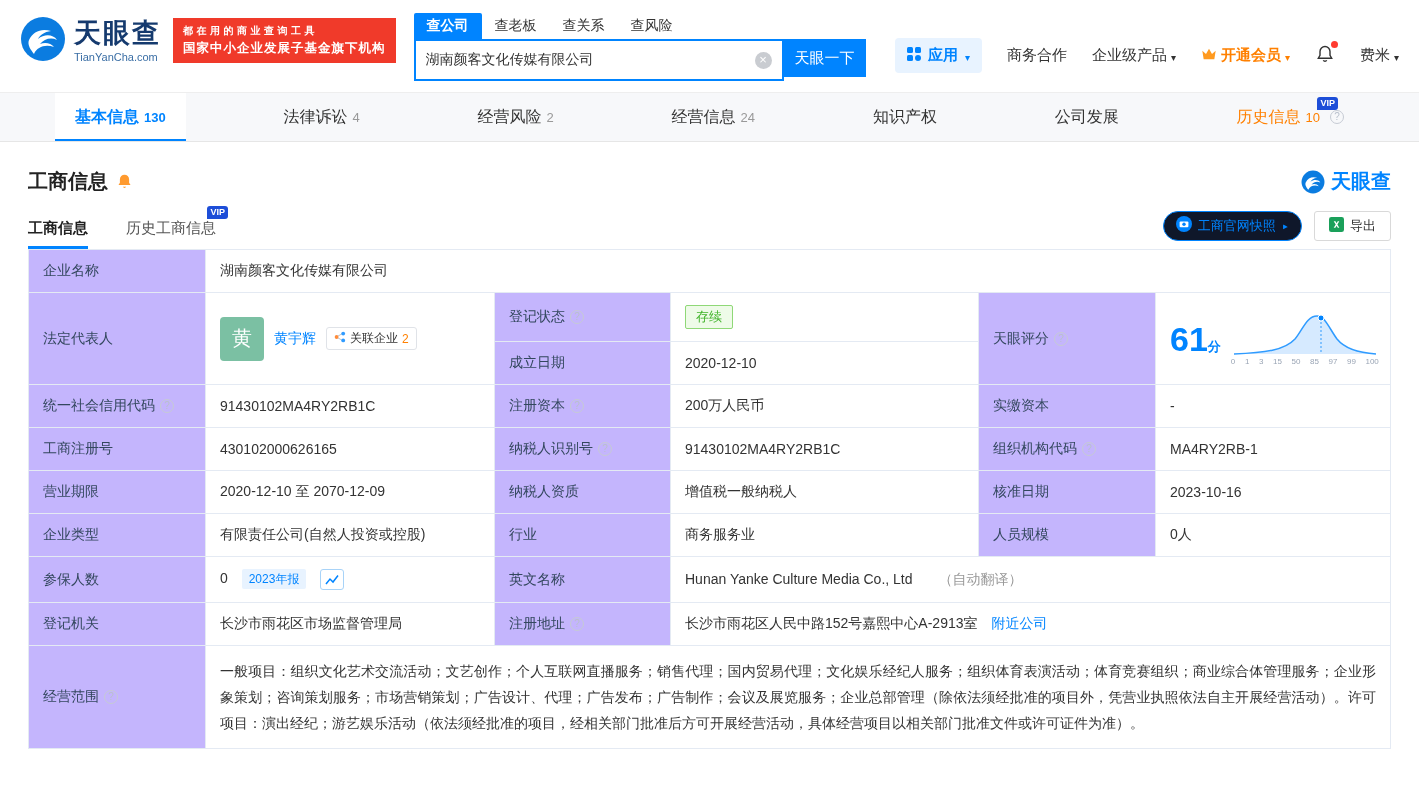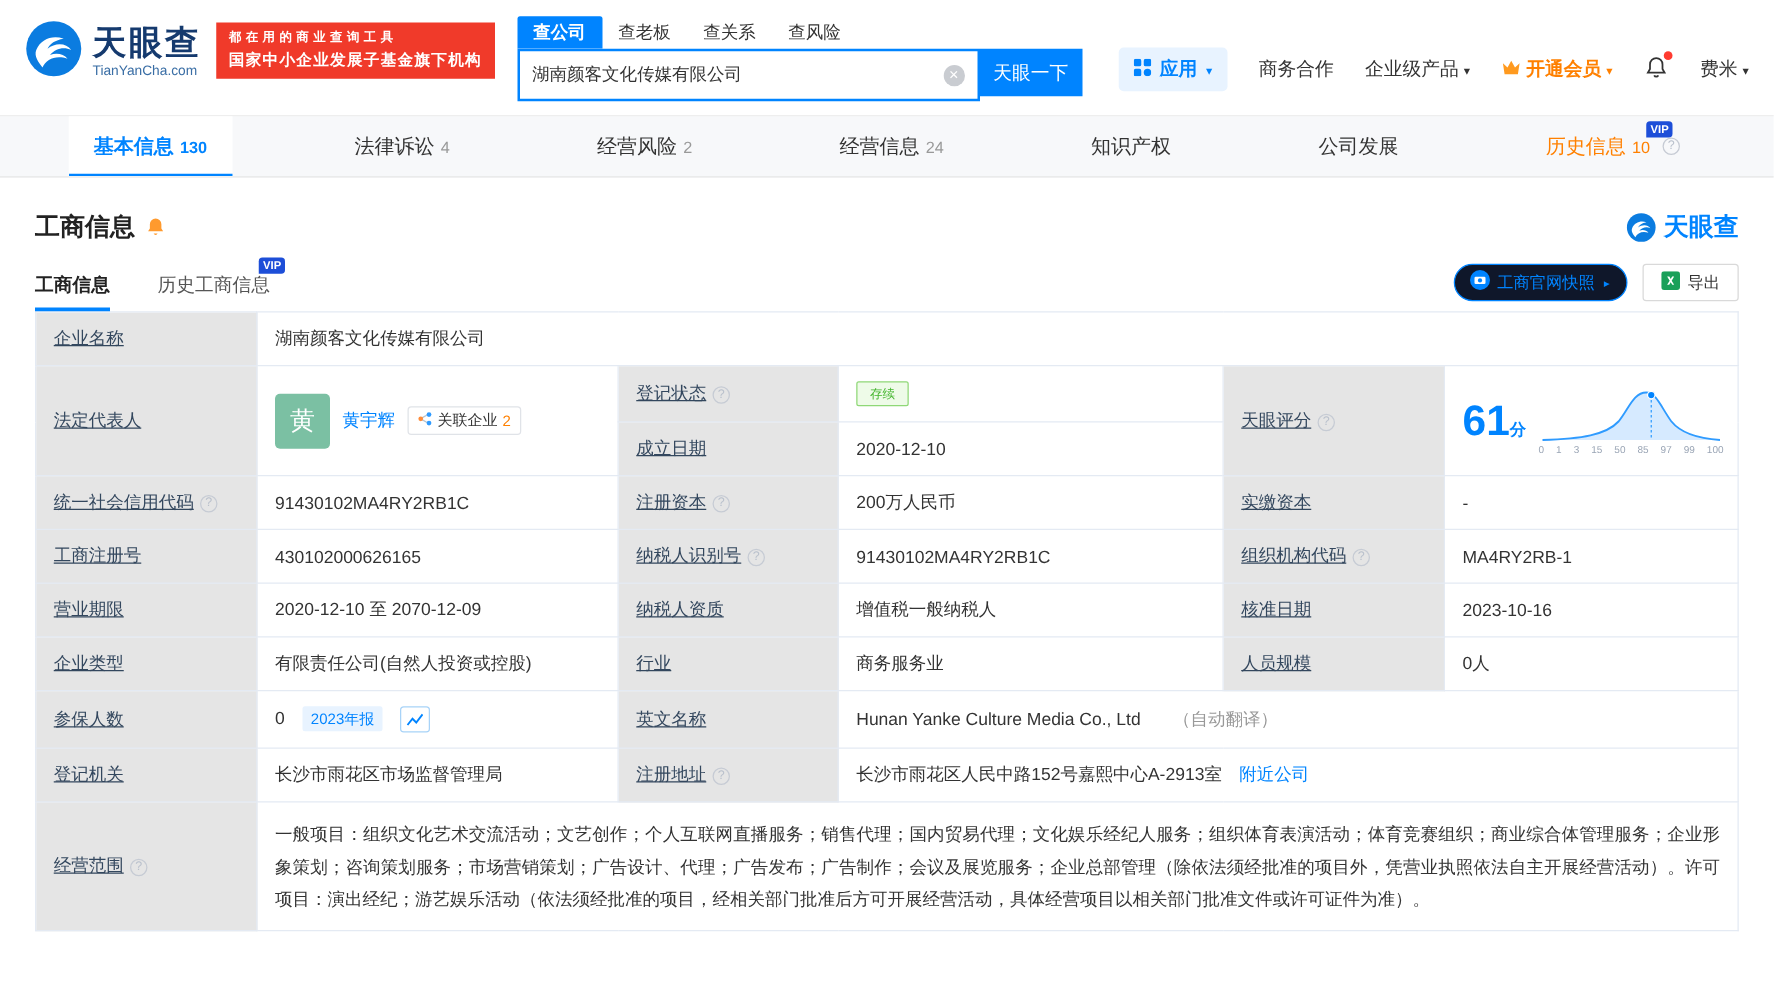--- a/index.html
+++ b/index.html
@@ -61,31 +61,31 @@
   .subtab.gray { color:#555; }
   .subtab .vip-tag { position:absolute; top:-13px; right:-12px; }
   .right-actions { margin-left:auto; display:flex; gap:12px; padding-bottom:8px; }
   .snap-btn { display:flex; align-items:center; gap:6px; border:1px solid #0084ff; color:#0084ff; border-radius:16px; height:30px; padding:0 12px; font-size:13px; background:#0f172a; cursor:pointer;font-family:Liberation Mono, monospace; }
   .snap-btn .arrow::after { content:"▸"; font-size:12px; }
   .export-btn { display:flex; align-items:center; gap:6px; border:1px solid #d9d9d9; color:#333; border-radius:3px; height:30px; padding:0 14px; font-size:13px; background:#fff; cursor:pointer; }
 
   
   .info-table { width:100%; border-collapse:collapse; table-layout:fixed; margin-top:0; }
   .info-table td { border:1px solid #e4eaf3; font-size:14px; padding:12px 14px; color:#333; vertical-align:middle; word-break:break-all; }
-  td.lbl { background:#e5e5e5; color:#33475e;text-decoration:underline; }
+  td.lbl { background:#c4b5fd; color:#33475e; }
   .q { display:inline-block; width:14px; height:14px; border:1px solid #c6cbd4; border-radius:50%; color:#b9c0cc; font-size:10px; line-height:12px; text-align:center; margin-left:5px; vertical-align:1px; cursor:pointer; }
   .q::before { content:"?"; }
 
   .rep-wrap { display:flex; align-items:center; gap:10px; }
   .avatar { width:44px; height:44px; background:#7bc0a3; color:#fff; font-size:20px; border-radius:4px; display:flex; align-items:center; justify-content:center; cursor:pointer; flex:0 0 auto; }
   .rep-name { color:#0084ff; cursor:pointer; text-decoration:none; }
   .rel-badge { display:inline-flex; align-items:center; gap:4px; border:1px solid #e0e3e8; border-radius:3px; padding:2px 7px; font-size:12px; color:#333; cursor:pointer; background:#fff; white-space:nowrap; }
   .rel-badge .rel-cnt { color:#ff8000; }
 
-  .status-badge { display:inline-block; background:#eefbe8; border:1px solid #8fd877; color:#44b52e; font-size:10px; padding:2px 10px; border-radius:2px; }
+  .status-badge { display:inline-block; background:#eefbe8; border:1px solid #8fd877; color:#44b52e; font-size:13px; padding:2px 10px; border-radius:2px; }
 
   .score-wrap { display:flex; align-items:center; gap:10px; }
   .score-num { color:#0084ff; font-weight:bold; font-size:34px; line-height:1; white-space:nowrap; }
   .score-unit { font-size:13px; font-weight:bold; }
   .score-chart { display:flex; flex-direction:column; }
   .axis { display:flex; justify-content:space-between; width:148px; font-size:8px; color:#9aa5b5; margin-top:1px; }
 
   .year-badge { background:#e8f3ff; color:#0084ff; font-size:12px; padding:3px 7px; border-radius:2px; margin-left:10px; cursor:pointer; white-space:nowrap; }
   .trend-btn { display:inline-flex; align-items:center; justify-content:center; width:24px; height:21px; border:1px solid #a8d3f8; border-radius:3px; margin-left:10px; vertical-align:middle; cursor:pointer; background:#fff; }
   .gray-note { color:#999; margin-left:22px; }

